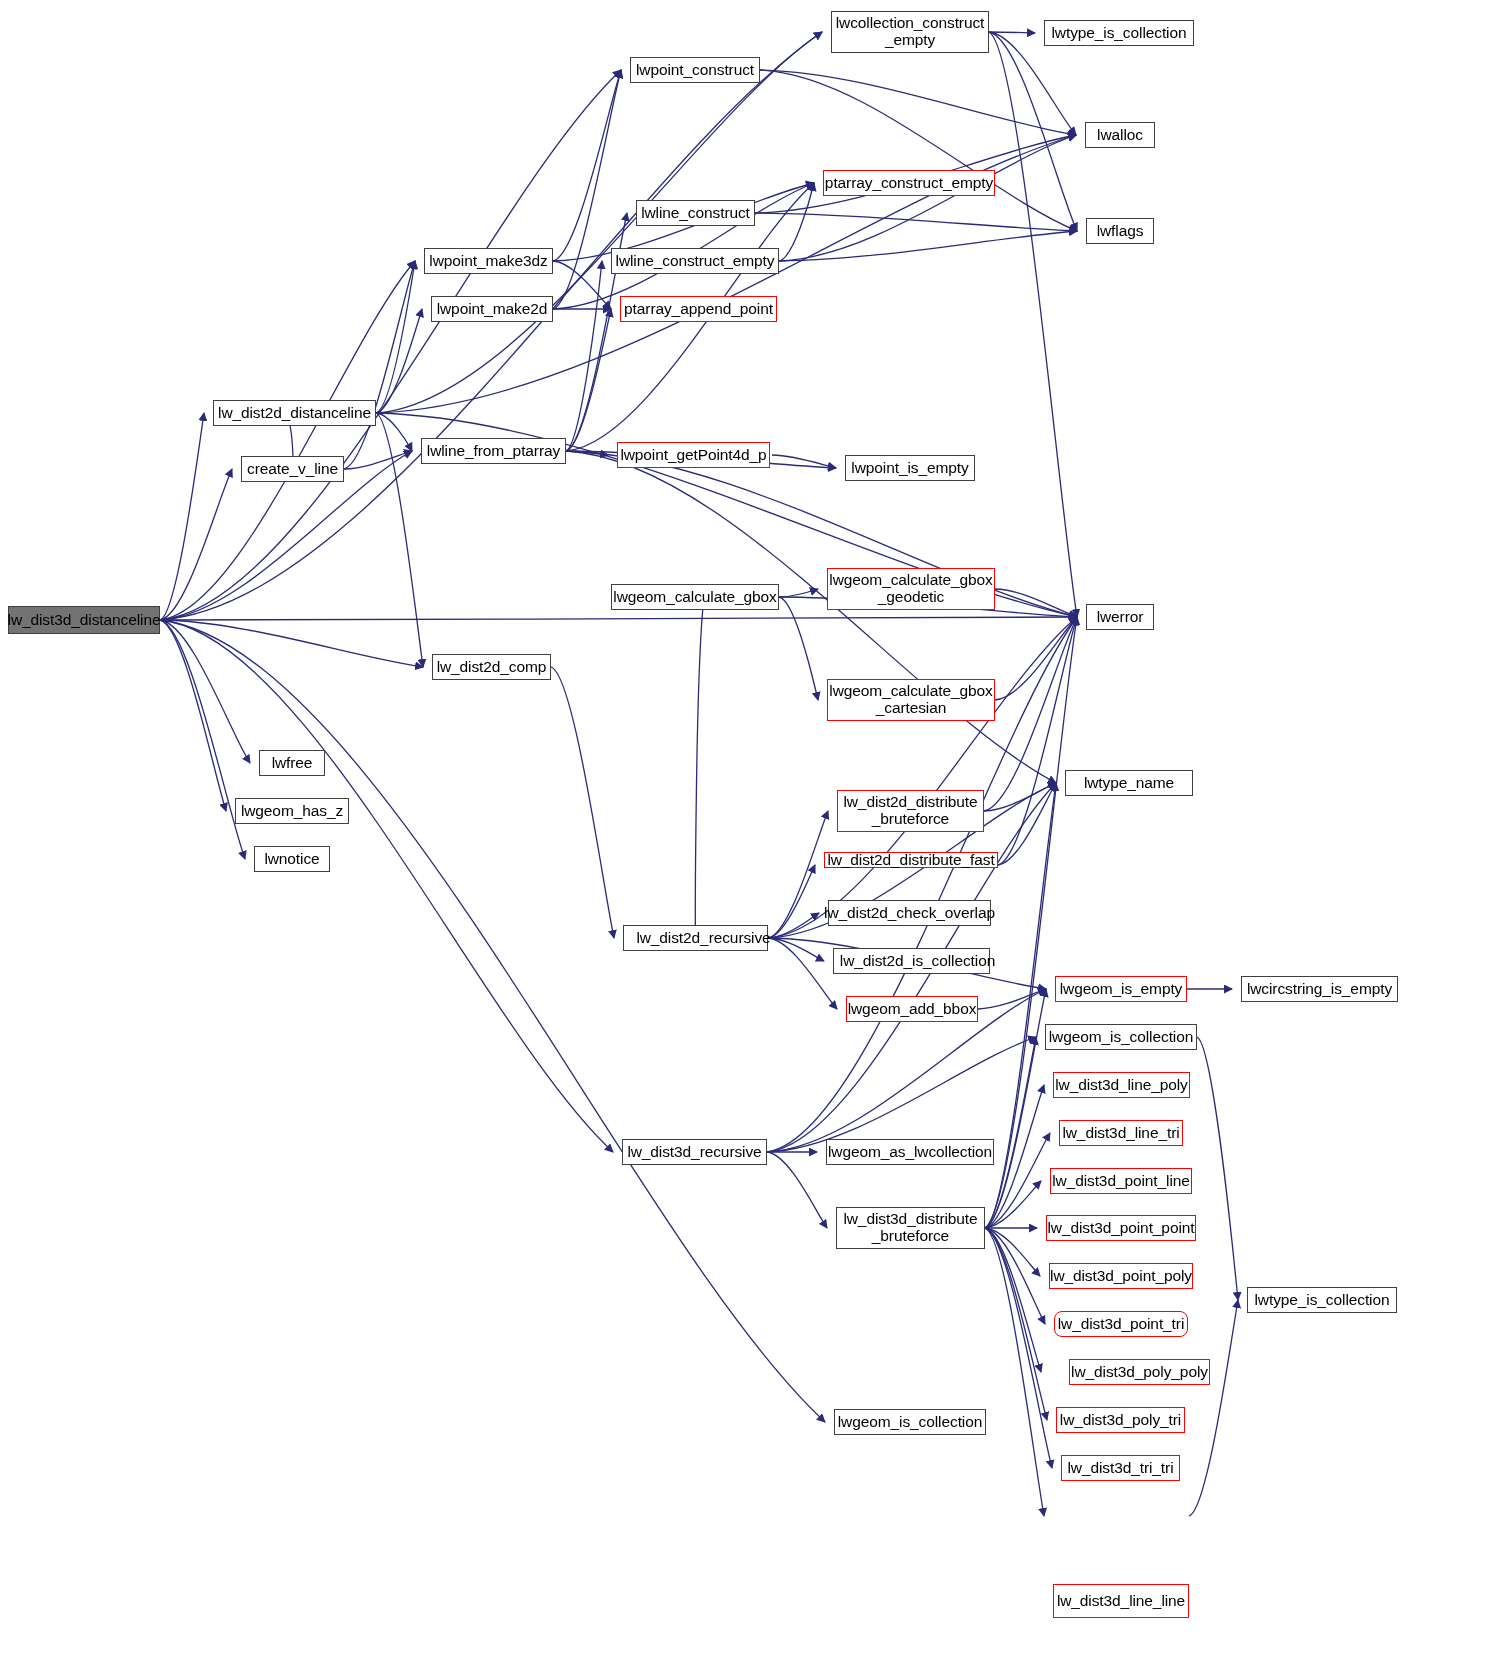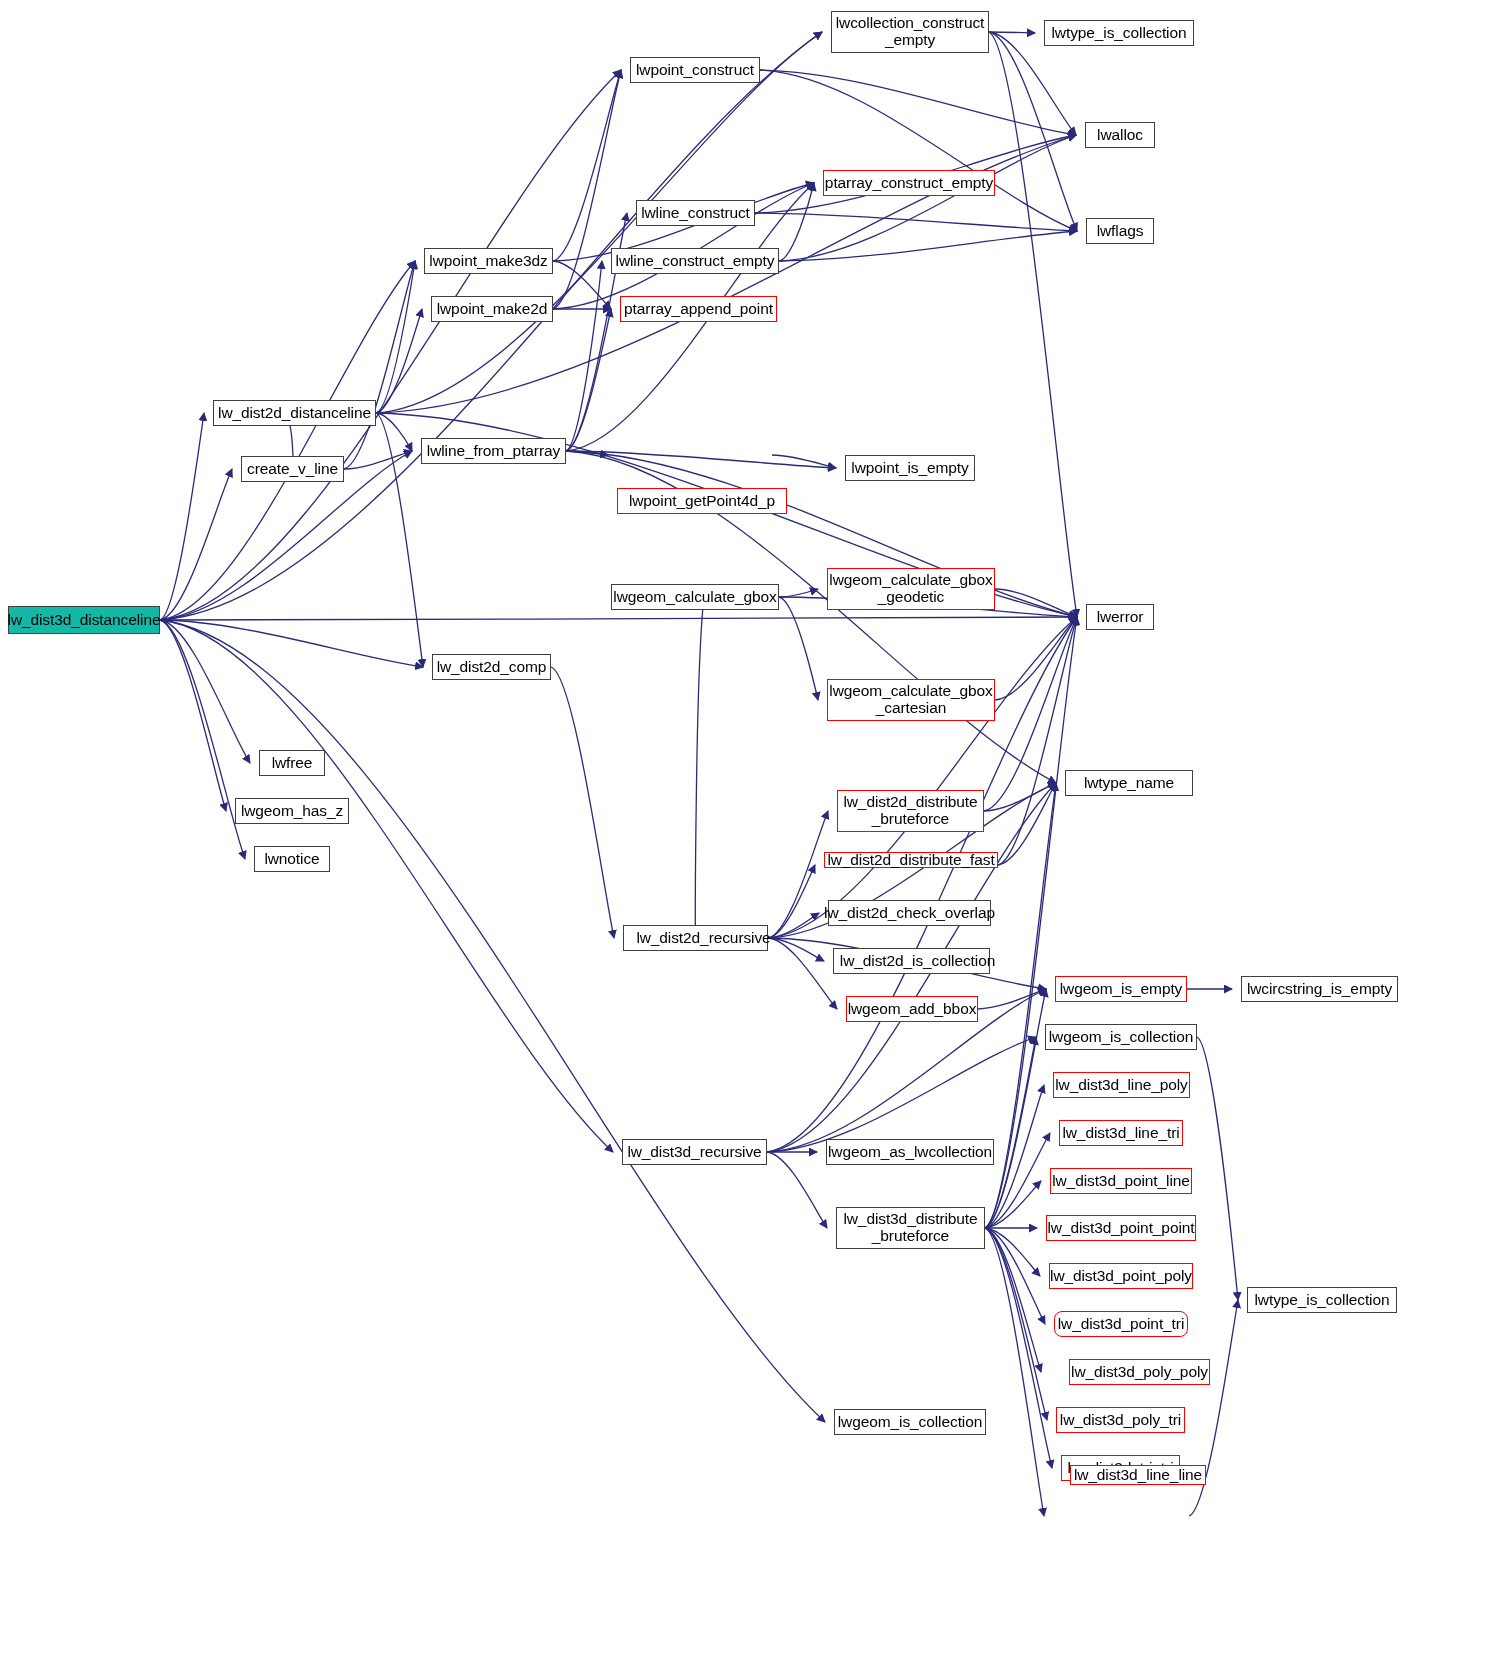--- a/index.html
+++ b/index.html
@@ -35,21 +35,21 @@
     color: #000000;
     line-height: 1.08;
     white-space: pre-line;
     letter-spacing: -0.1px;
     z-index: 5;
   }
   .node.red {
     border-color: #ff0000;
   }
   .node.root {
-    background: #14b8a6;
+    background: #737373;
     border-color: #404040;
   }
 </style>
 </head>
 <body>
 
 <div id="canvas">
   <svg id="edges" viewBox="0 0 1485 1660" xmlns="http://www.w3.org/2000/svg">
     <defs>
       <marker id="ah" markerWidth="9" markerHeight="9" refX="8" refY="4.5" orient="auto" markerUnits="userSpaceOnUse">
@@ -160,21 +160,21 @@
       <div class="node" style="left: 1085px; top: 122px; width: 70px; height: 26px;">lwalloc</div>
       <div class="node red" style="left: 823px; top: 170px; width: 172px; height: 26px;">ptarray_construct_empty</div>
       <div class="node" style="left: 636px; top: 200px; width: 119px; height: 26px;">lwline_construct</div>
       <div class="node" style="left: 1086px; top: 218px; width: 68px; height: 26px;">lwflags</div>
       <div class="node" style="left: 611px; top: 248px; width: 168px; height: 26px;">lwline_construct_empty</div>
       <div class="node" style="left: 424px; top: 248px; width: 129px; height: 26px;">lwpoint_make3dz</div>
       <div class="node" style="left: 431px; top: 296px; width: 122px; height: 26px;">lwpoint_make2d</div>
       <div class="node red" style="left: 620px; top: 296px; width: 157px; height: 26px;">ptarray_append_point</div>
       <div class="node" style="left: 213px; top: 400px; width: 163px; height: 26px;">lw_dist2d_distanceline</div>
       <div class="node" style="left: 421px; top: 438px; width: 145px; height: 26px;">lwline_from_ptarray</div>
-      <div class="node red" style="left: 617px; top: 442px; width: 170px; height: 26px; margin-top: 46px;">lwpoint_getPoint4d_p</div>
+      <div class="node red" style="left: 617px; top: 442px; width: 153px; height: 26px;">lwpoint_getPoint4d_p</div>
       <div class="node" style="left: 845px; top: 455px; width: 130px; height: 26px;">lwpoint_is_empty</div>
       <div class="node" style="left: 241px; top: 456px; width: 103px; height: 26px;">create_v_line</div>
       <div class="node" style="left: 611px; top: 584px; width: 168px; height: 26px;">lwgeom_calculate_gbox</div>
       <div class="node red" style="left: 827px; top: 568px; width: 168px; height: 42px;">lwgeom_calculate_gbox
 _geodetic</div>
       <div class="node" style="left: 1086px; top: 604px; width: 68px; height: 26px;">lwerror</div>
       <div class="node" style="left: 432px; top: 654px; width: 119px; height: 26px;">lw_dist2d_comp</div>
       <div class="node red" style="left: 827px; top: 679px; width: 168px; height: 42px;">lwgeom_calculate_gbox
 _cartesian</div>
       <div class="node" style="left: 259px; top: 750px; width: 66px; height: 26px;">lwfree</div>
@@ -199,15 +199,15 @@
       <div class="node red" style="left: 1046px; top: 1215px; width: 150px; height: 26px;">lw_dist3d_point_point</div>
       <div class="node" style="left: 836px; top: 1207px; width: 149px; height: 42px;">lw_dist3d_distribute
 _bruteforce</div>
       <div class="node red" style="left: 1049px; top: 1263px; width: 144px; height: 26px;">lw_dist3d_point_poly</div>
       <div class="node" style="left: 1247px; top: 1287px; width: 150px; height: 26px;">lwtype_is_collection</div>
       <div class="node red" style="left: 1054px; top: 1311px; width: 134px; height: 26px; border-radius: 8px;">lw_dist3d_point_tri</div>
       <div class="node red" style="left: 1050px; top: 1359px; width: 141px; height: 26px; margin-left: 19px;">lw_dist3d_poly_poly</div>
       <div class="node red" style="left: 1056px; top: 1407px; width: 129px; height: 26px;">lw_dist3d_poly_tri</div>
       <div class="node red" style="left: 1061px; top: 1455px; width: 119px; height: 26px;">lw_dist3d_tri_tri</div>
       <div class="node" style="left: 834px; top: 1409px; width: 152px; height: 26px;">lwgeom_is_collection</div>
-      <div class="node red" style="left: 1053px; top: 1465px; width: 136px; height: 20px; margin-left: 17px;">lw_dist3d_line_line</div>
+      <div class="node red" style="left: 1053px; top: 1584px; width: 136px; height: 34px;">lw_dist3d_line_line</div>
     </div>
 </div>
 
 </body></html>

